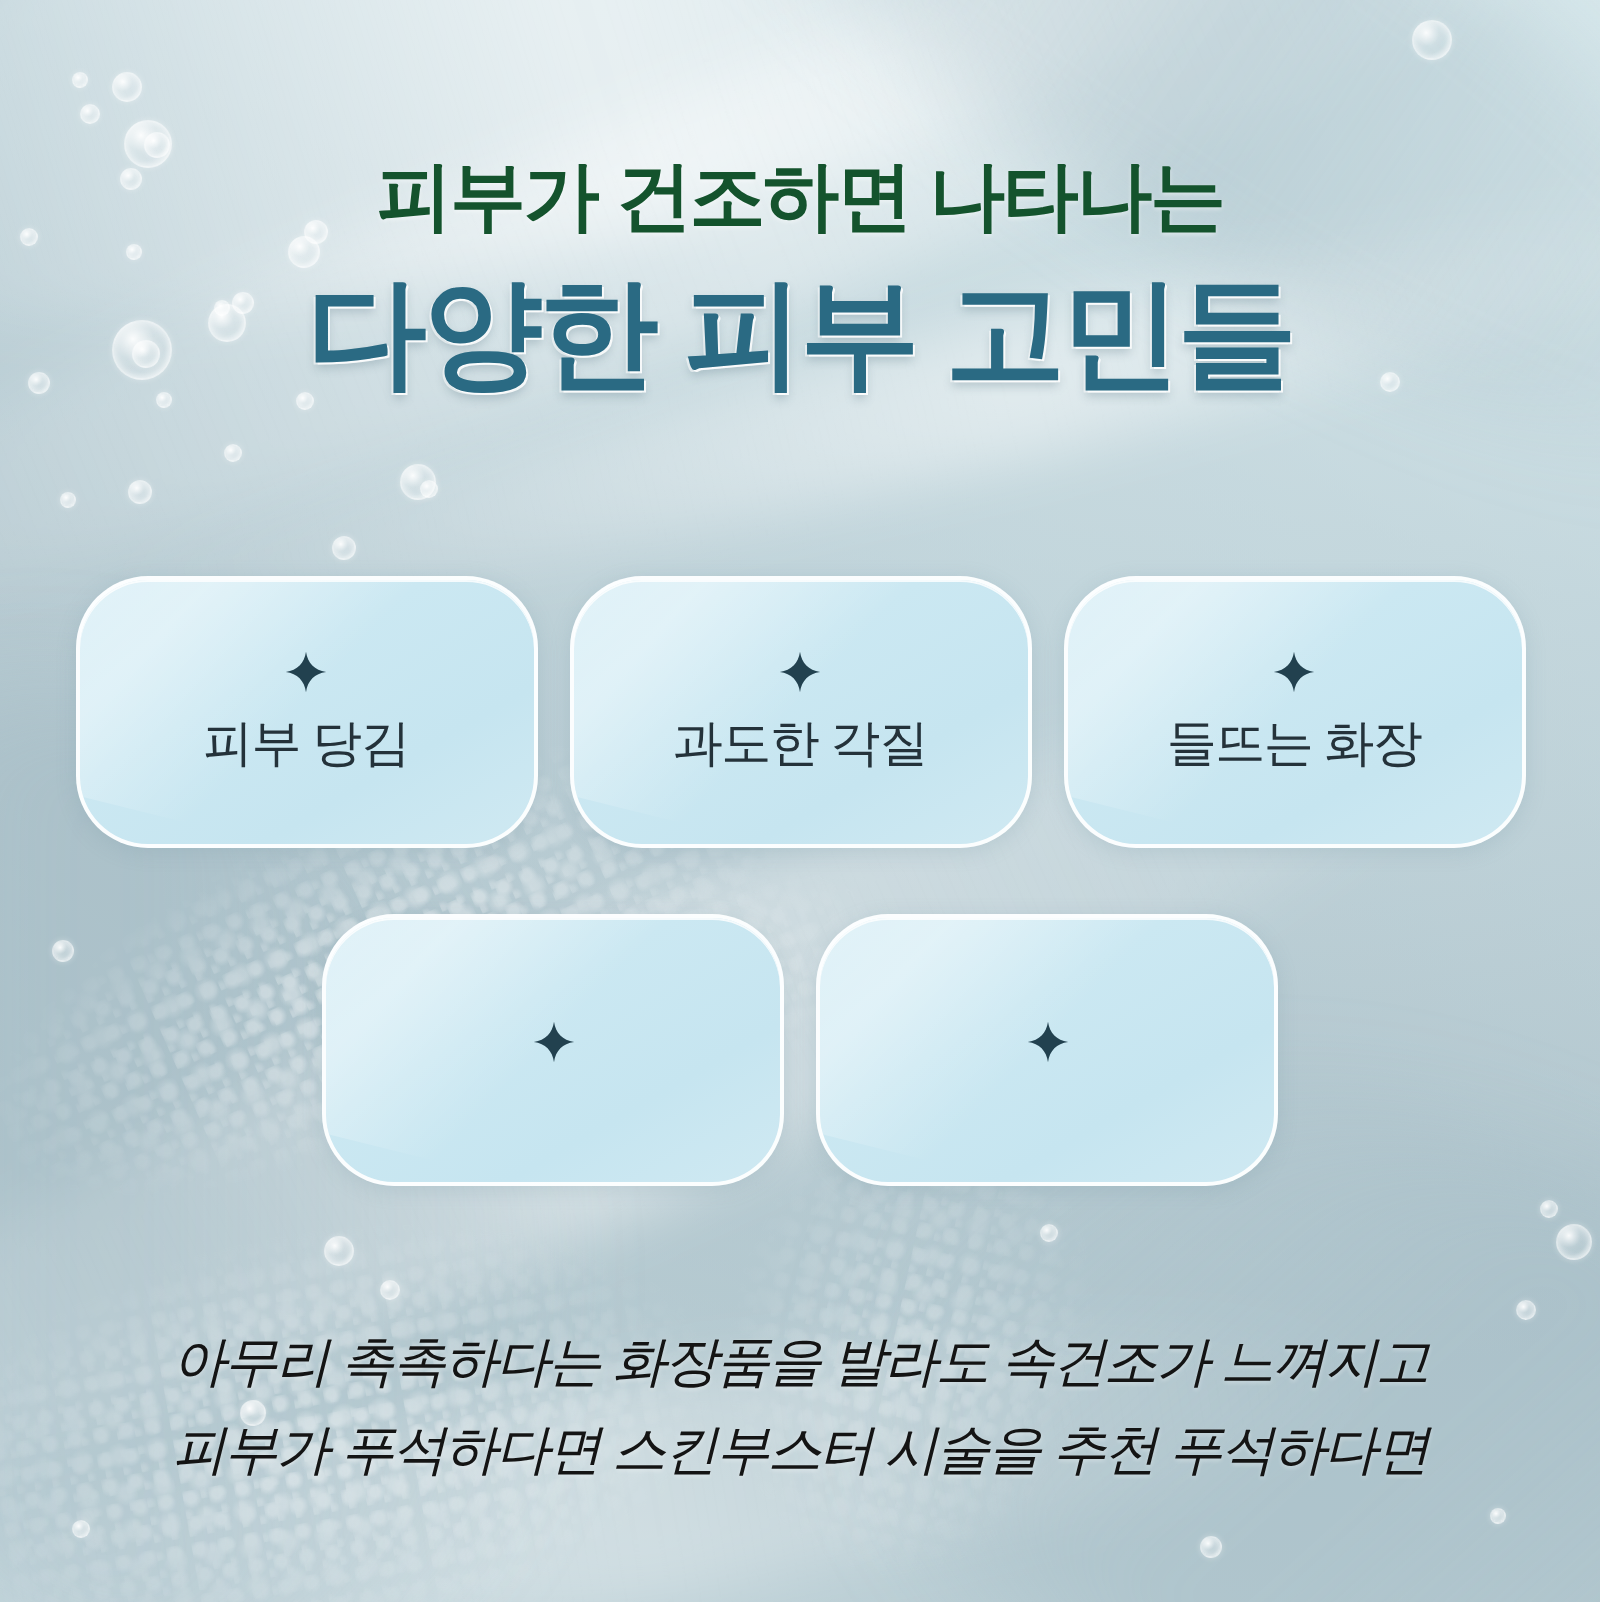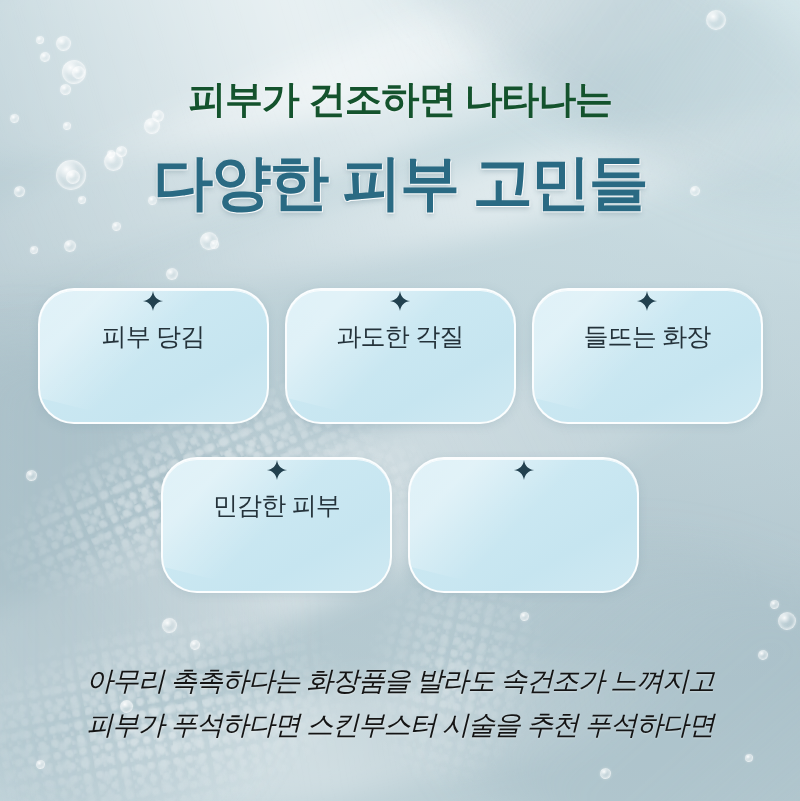--- a/index.html
+++ b/index.html
@@ -103,21 +103,21 @@
   }
   .head-sub{
     font-size:38px;
     font-weight:700;
     letter-spacing:-1.2px;
     color:#14532d;
     line-height:1.15;
     text-shadow:0 1px 2px rgba(255,255,255,.45);
   }
   .head-main{
-    margin-top:28px;
+    margin-top:12px;
     font-size:60px;
     font-weight:900;
     letter-spacing:-2px;
     line-height:1.1;
     color:#2a6a83;
     text-shadow:
        1px 1px 0 rgba(255,255,255,.85),
       -1px 1px 0 rgba(255,255,255,.55),
        0 3px 5px rgba(90,120,132,.30);
   }
@@ -135,20 +135,21 @@
   .card-row.row2{margin-top:33px;}
   .card{
     width:231px;height:136px;
     border-radius:36px;
     border:2px solid rgba(255,255,255,.92);
     background:linear-gradient(150deg, #d7eef6 0%, #cbe8f2 38%, #c6e5f0 70%, #cfe9f2 100%);
     box-shadow:0 2px 10px rgba(120,150,162,.22), inset 0 1px 0 rgba(255,255,255,.8);
     display:flex;
     flex-direction:column;
     align-items:center;
+    justify-content:center;
     box-sizing:border-box;
     overflow:hidden;
     position:relative;
   }
   .card::after{ 
     content:"";position:absolute;left:-30%;top:-60%;
     width:110%;height:150%;
     background:linear-gradient(120deg,rgba(255,255,255,0) 0%,rgba(255,255,255,.35) 48%,rgba(255,255,255,0) 72%);
     transform:rotate(14deg);
     pointer-events:none;
@@ -279,21 +280,20 @@
       </div>
 
     </div>
 
     <div class="card-row row2">
 
       <div class="card">
         <svg class="card-icon" viewBox="0 0 24 24">
           <path d="M12 1 C12.9 7.3 16.7 11.1 23 12 C16.7 12.9 12.9 16.7 12 23 C11.1 16.7 7.3 12.9 1 12 C7.3 11.1 11.1 7.3 12 1 Z" fill="#22414f"></path>
         </svg>
-        <div class="card-label">민감한 피부</div>
       </div>
 
       <div class="card">
         <svg class="card-icon" viewBox="0 0 24 24">
           <path d="M12 1 C12.9 7.3 16.7 11.1 23 12 C16.7 12.9 12.9 16.7 12 23 C11.1 16.7 7.3 12.9 1 12 C7.3 11.1 11.1 7.3 12 1 Z" fill="#22414f"></path>
         </svg>
       </div>
 
     </div>
   </div>

